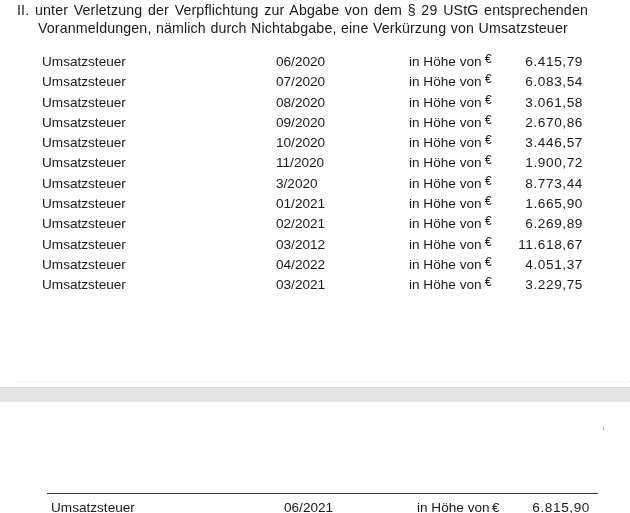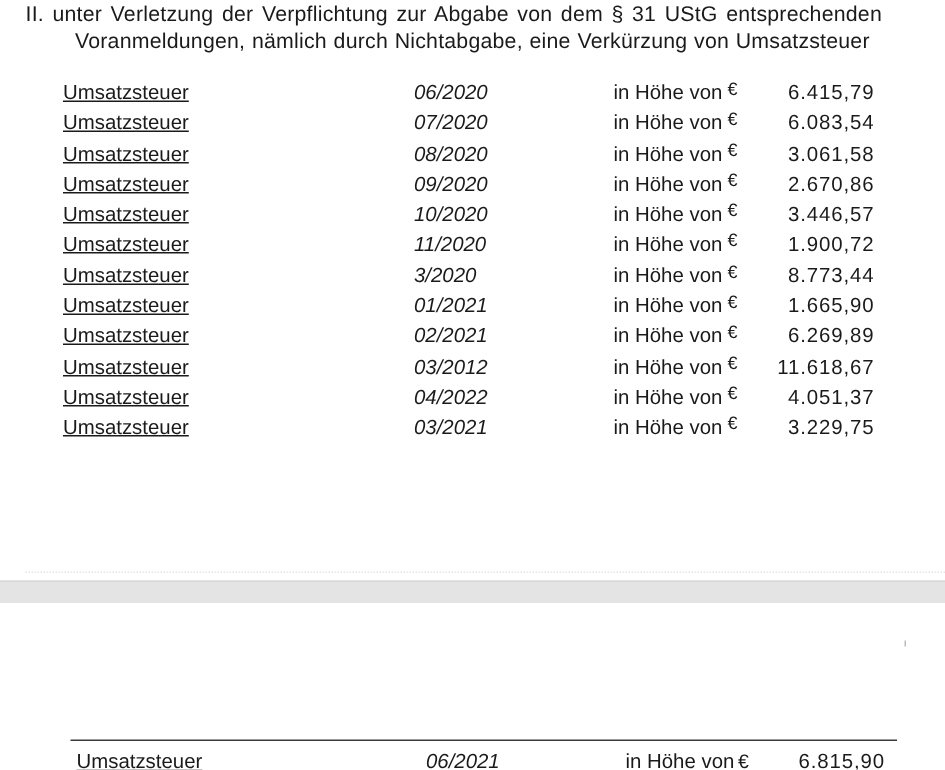--- a/index.html
+++ b/index.html
@@ -18,36 +18,36 @@
   .intro {
     position: absolute;
     left: 0;
     top: 1px;
     width: 630px;
     font-size: 14.2px;
     line-height: 18px;
     letter-spacing: 0.15px;
   }
   .intro .l1 { position: absolute; left: 17px; top: 0; white-space: nowrap; word-spacing: 1.6px; }
-  .intro .l2 { position: absolute; left: 38px; top: 18px; white-space: nowrap; word-spacing: 0.4px; margin-left: 12px; }
+  .intro .l2 { position: absolute; left: 38px; top: 18px; white-space: nowrap; word-spacing: 0.4px; }
   .rows {
     position: absolute;
     left: 0;
     top: 52px;
     width: 630px;
   }
   .row {
     position: relative;
     height: 20.3px;
     font-size: 13.6px;
     line-height: 20px;
   }
   .row span { position: absolute; top: 0; white-space: nowrap; }
-  .c-label { left: 42px; text-decoration: underline; }
-  .c-period { left: 276px; font-style: italic; }
+  .c-label { left: 42px; }
+  .c-period { left: 276px; }
   .c-text { left: 371px; margin-left: 38px; }
   .c-cur { left: 485px; top: -3px !important; font-size: 12px; }
   .c-amt { right: 47px; text-align: left; letter-spacing: 0.6px; }
 
   .band {
     position: absolute;
     left: 0;
     top: 387px;
     width: 630px;
     height: 14px;
@@ -91,21 +91,21 @@
     top: 427px;
     width: 1px;
     height: 4px;
     background: #bbbbbb;
   }
 </style>
 </head>
 <body>
 
 <div class="intro">
-  <div class="l1">II. unter Verletzung der Verpflichtung zur Abgabe von dem § 31 UStG entsprechenden</div>
+  <div class="l1">II. unter Verletzung der Verpflichtung zur Abgabe von dem § 29 UStG entsprechenden</div>
   <div class="l2">Voranmeldungen, nämlich durch Nichtabgabe, eine Verkürzung von Umsatzsteuer</div>
 </div>
 
 <div class="rows">
   <div class="row">
     <span class="c-label">Umsatzsteuer</span>
     <span class="c-period">06/2020</span>
     <span class="c-text">in Höhe von</span>
     <span class="c-cur">€</span>
     <span class="c-amt">6.415,79</span>

